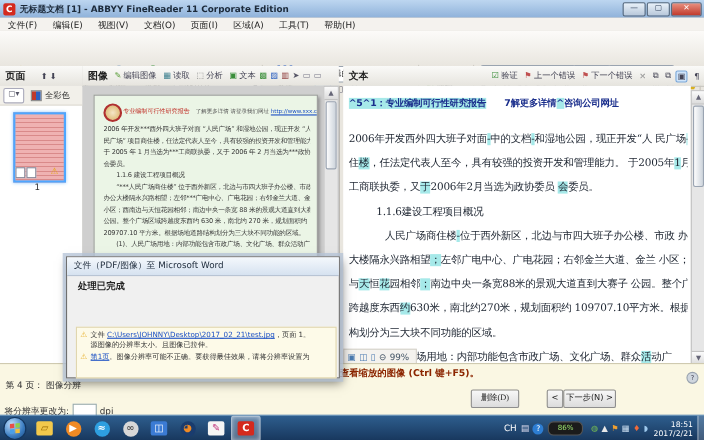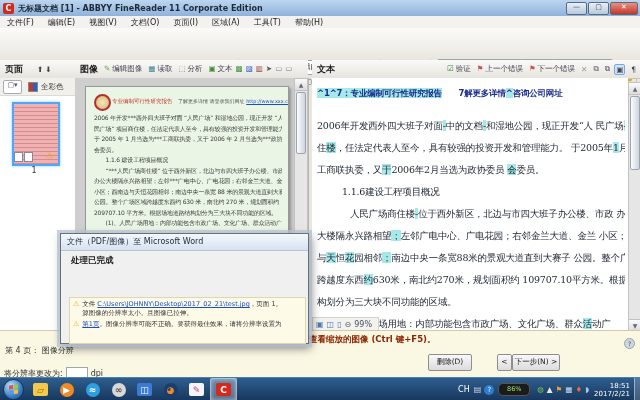--- a/index.html
+++ b/index.html
@@ -282,21 +282,21 @@
     <span class="ph-btn"><span class="ph-ico" style="color:#c05050;">⚑</span><span>上一个错误</span></span>
     <span class="ph-btn"><span class="ph-ico" style="color:#c05050;">⚑</span><span>下一个错误</span></span>
     <span class="ph-btn" style="color:#999;">✕</span>
     <span class="ph-btn">⧉</span>
     <span class="ph-btn">⧉</span>
     <span class="ph-btn" style="background:#cfe4fa;border:1px solid #7aa7d8;border-radius:2px;padding:0 1px;margin-left:4px;">▣</span>
     <span class="ph-btn" style="margin-right:4px;">¶</span>
   </div>
   <div id="text-pane">
     <div id="tlines">
-        <div class="tline thead" style="padding-left: 0px;"><span class="hl">^1^7：</span><span class="hl">专业编制可行性研究报告</span><span>　　</span><span>7解更多详情</span><span class="hl">^</span><span>咨询公司网址</span></div>
+        <div class="tline thead" style="padding-left: 0px;"><span class="hl">^5^1：</span><span class="hl">专业编制可行性研究报告</span><span>　　</span><span>7解更多详情</span><span class="hl">^</span><span>咨询公司网址</span></div>
         <div class="tline " style="padding-left: 0px;"><span>2006年开发西外四大班子对面</span><span class="hl">-</span><span>中的文档</span><span class="hl">-</span><span>和湿地公园，现正开发“人 民广场</span><span class="hl">-</span></div>
         <div class="tline " style="padding-left: 0px;"><span>住</span><span class="hl">楼</span><span>，任法定代表人至今，具有较强的投资开发和管理能力。 于2005年</span><span class="hl">1</span><span>月当选为</span></div>
         <div class="tline " style="padding-left: 0px;"><span>工商联执委，又</span><span class="hl">于</span><span>2006年2月当选为政协委员 </span><span class="hl">会</span><span>委员。</span></div>
         <div class="tline " style="padding-left: 25px;"><span>1.1.6建设工程项目概况</span></div>
         <div class="tline " style="padding-left: 33px;"><span>人民广场商住楼</span><span class="hl">-</span><span>位于西外新区，北边与市四大班子办公楼、市政 办公</span></div>
         <div class="tline " style="padding-left: 0px;"><span>大楼隔永兴路相望</span><span class="hl">；</span><span>左邻广电中心、广电花园；右邻金兰大道、金兰 小区；西南边</span></div>
         <div class="tline " style="padding-left: 0px;"><span>与</span><span class="hl">天</span><span>恒</span><span class="hl">花</span><span>园相邻</span><span class="hl">；</span><span>南边中央一条宽88米的景观大道直到大赛子 公园。整个广场区域</span></div>
         <div class="tline " style="padding-left: 0px;"><span>跨越度东西</span><span class="hl">约</span><span>630米，南北约270米，规划面积约 109707.10平方米。根据场地道路结</span></div>
         <div class="tline " style="padding-left: 0px;"><span>构划分为三大块不同功能的区域。</span></div>
         <div class="tline " style="padding-left: 16px;"><span>(</span><span class="hl">* ·</span><span>)人民广场用地：内部功能包含市政广场、文化广场、群众</span><span class="hl">活</span><span>动广</span></div>
@@ -312,21 +312,21 @@
   <div class="vscroll" style="left:628px;top:82px;height:248px;">
     <div class="vs-arr">▲</div>
     <div class="vs-thumb" style="top:13px;height:72px;"></div>
     <div class="vs-arr bot">▼</div>
   </div>
 
   <div id="strip">
     <div id="zoom-hint">处可查看缩放的图像 (Ctrl 键+F5)。</div>
     <div id="strip-help">?</div>
     <div id="page-status">第 4 页： 图像分辨</div>
-    <div class="sbtn" style="left:428px;width:42px;">删除(D)</div>
+    <div class="sbtn" style="left:428px;width:42px;font-family:Liberation Serif, serif;">删除(D)</div>
     <div class="sbtn" style="left:497px;width:13px;">&lt;</div>
     <div class="sbtn" style="left:512px;width:46px;">下一步(N) &gt;</div>
     <div id="dpi-row">
       <span>将分辨率更改为:</span>
       <input id="dpi-input" value="" style="">
       <span>dpi</span>
     </div>
   </div>
 
   <div id="dialog">

